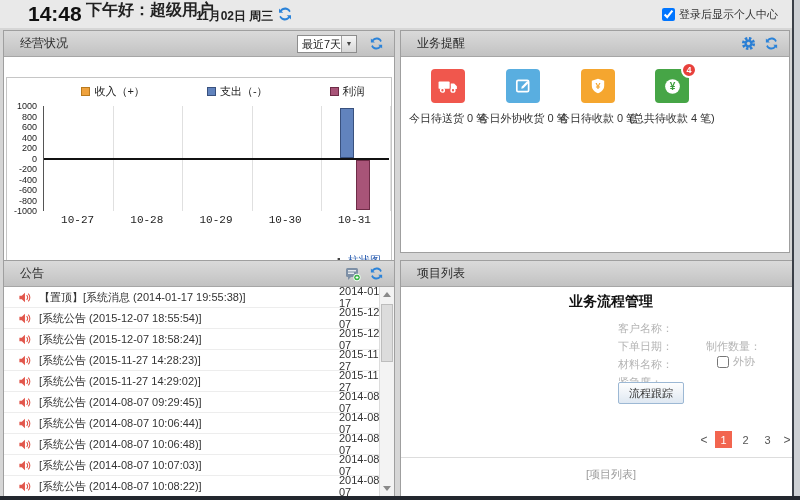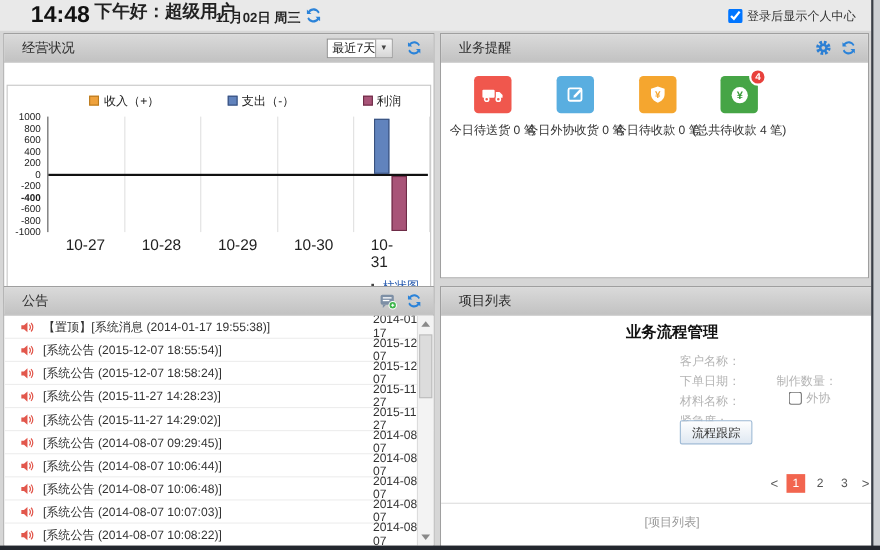--- a/index.html
+++ b/index.html
@@ -44,21 +44,21 @@
   .legend { position:absolute; top:6px; left:0; right:0; display:flex; justify-content:center; gap:14px; font-size:11px; color:#222; }
   .legend .litem { display:flex; align-items:center; gap:4px;padding-left:48px; }
   .legend .sq { width:9px; height:9px; border:1px solid #888; display:inline-block; }
   .plot { position:absolute; left:36px; top:28px; width:346px; height:105px; border-left:1px solid #555; }
   .yticks { position:absolute; left:0; top:28px; width:34px; height:105px; }
   .ytick { position:absolute; right:4px; font-size:9px; color:#222; transform:translateY(-50%); }
   .vgrid { position:absolute; top:0; bottom:0; width:1px; background:#e0e0e0; }
   .zeroline { position:absolute; left:0; right:0; height:2px; background:#111; }
   .bar { position:absolute; }
   .xlabels { position:absolute; left:36px; top:136px; width:346px; height:14px; }
-  .xlab { position:absolute; transform:translateX(-50%); font-size:14px; color:#222; }
+  .xlab { position:absolute; transform:translateX(-50%); font-size:11px; color:#222;font-family:Liberation Mono, monospace; }
   .chart-link { position:absolute; right:10px; bottom:4px; display:flex; align-items:center; gap:3px; font-size:11px; color:#2a5db0; text-decoration:underline; cursor:pointer; }
 
   
   .rem-item { position:absolute; top:12px; width:90px; text-align:center; cursor:pointer; }
   .tile { position:relative; width:34px; height:34px; margin:0 auto; border-radius:4px; display:flex; align-items:center; justify-content:center; }
   .rem-label { margin-top:8px; font-size:11px; color:#333; white-space:nowrap; }
   .badge { position:absolute; top:-7px; right:-8px; width:16px; height:16px; border-radius:50%; background:#e8413c; border:2px solid #fff; color:#fff; font-size:9px; font-weight:700; line-height:12px; text-align:center; }
 
   
   .alist { position:absolute; left:0; top:0; right:0; bottom:0; overflow:hidden; }
@@ -137,21 +137,21 @@
           </span>
       </div>
       <div class="yticks">
           <div class="ytick" style="top: 0px;">1000</div>
           <div class="ytick" style="top: 10.5px;">800</div>
           <div class="ytick" style="top: 21px;">600</div>
           <div class="ytick" style="top: 31.5px;">400</div>
           <div class="ytick" style="top: 42px;">200</div>
           <div class="ytick" style="top: 52.5px;">0</div>
           <div class="ytick" style="top: 63px;">-200</div>
-          <div class="ytick" style="top: 73.5px; font-weight: bold;">-400</div>
+          <div class="ytick" style="top: 73.5px;">-400</div>
           <div class="ytick" style="top: 84px;">-600</div>
           <div class="ytick" style="top: 94.5px;">-800</div>
           <div class="ytick" style="top: 105px;">-1000</div>
         </div>
       <div class="plot">
           <div class="vgrid" style="left: 69.2px;"></div>
           <div class="vgrid" style="left: 138.4px;"></div>
           <div class="vgrid" style="left: 207.6px;"></div>
           <div class="vgrid" style="left: 276.8px;"></div>
           <div class="vgrid" style="left: 346px;"></div>

